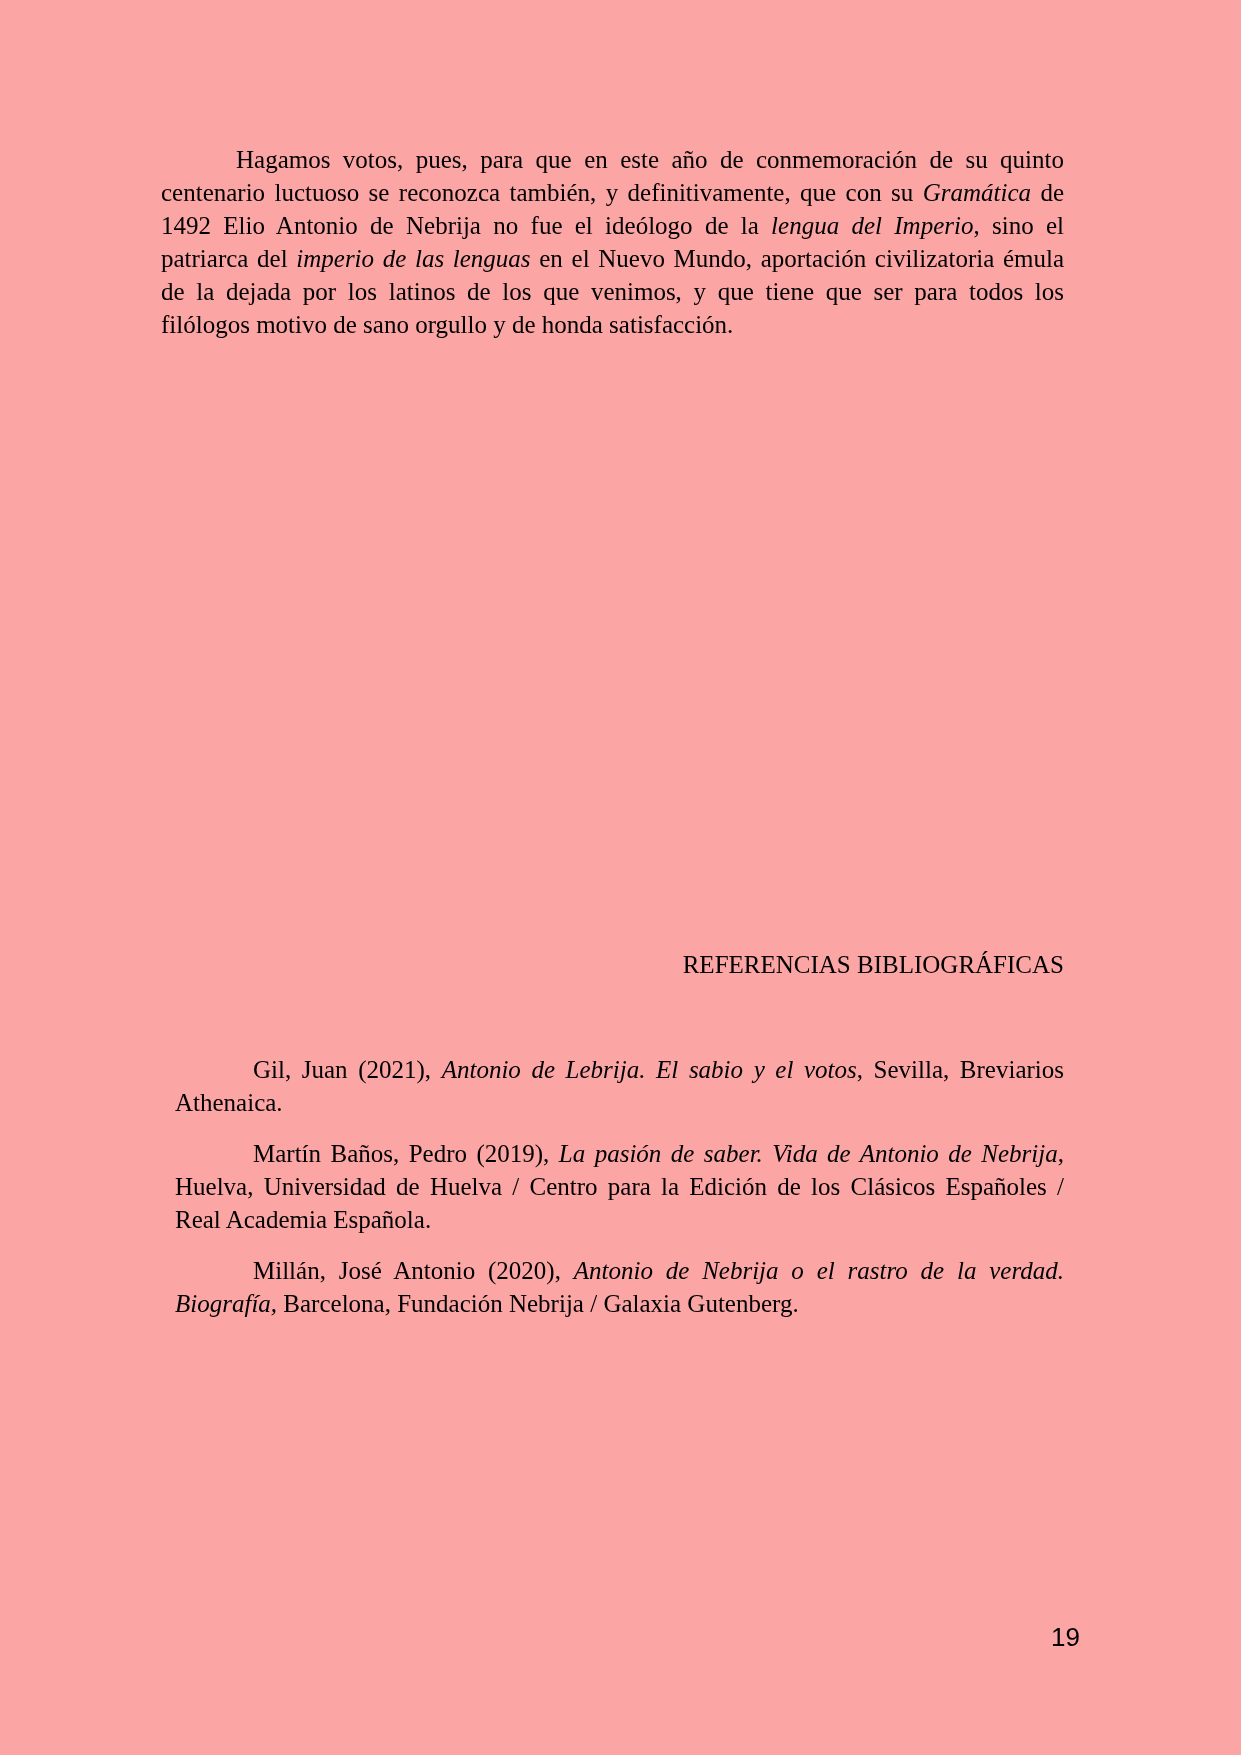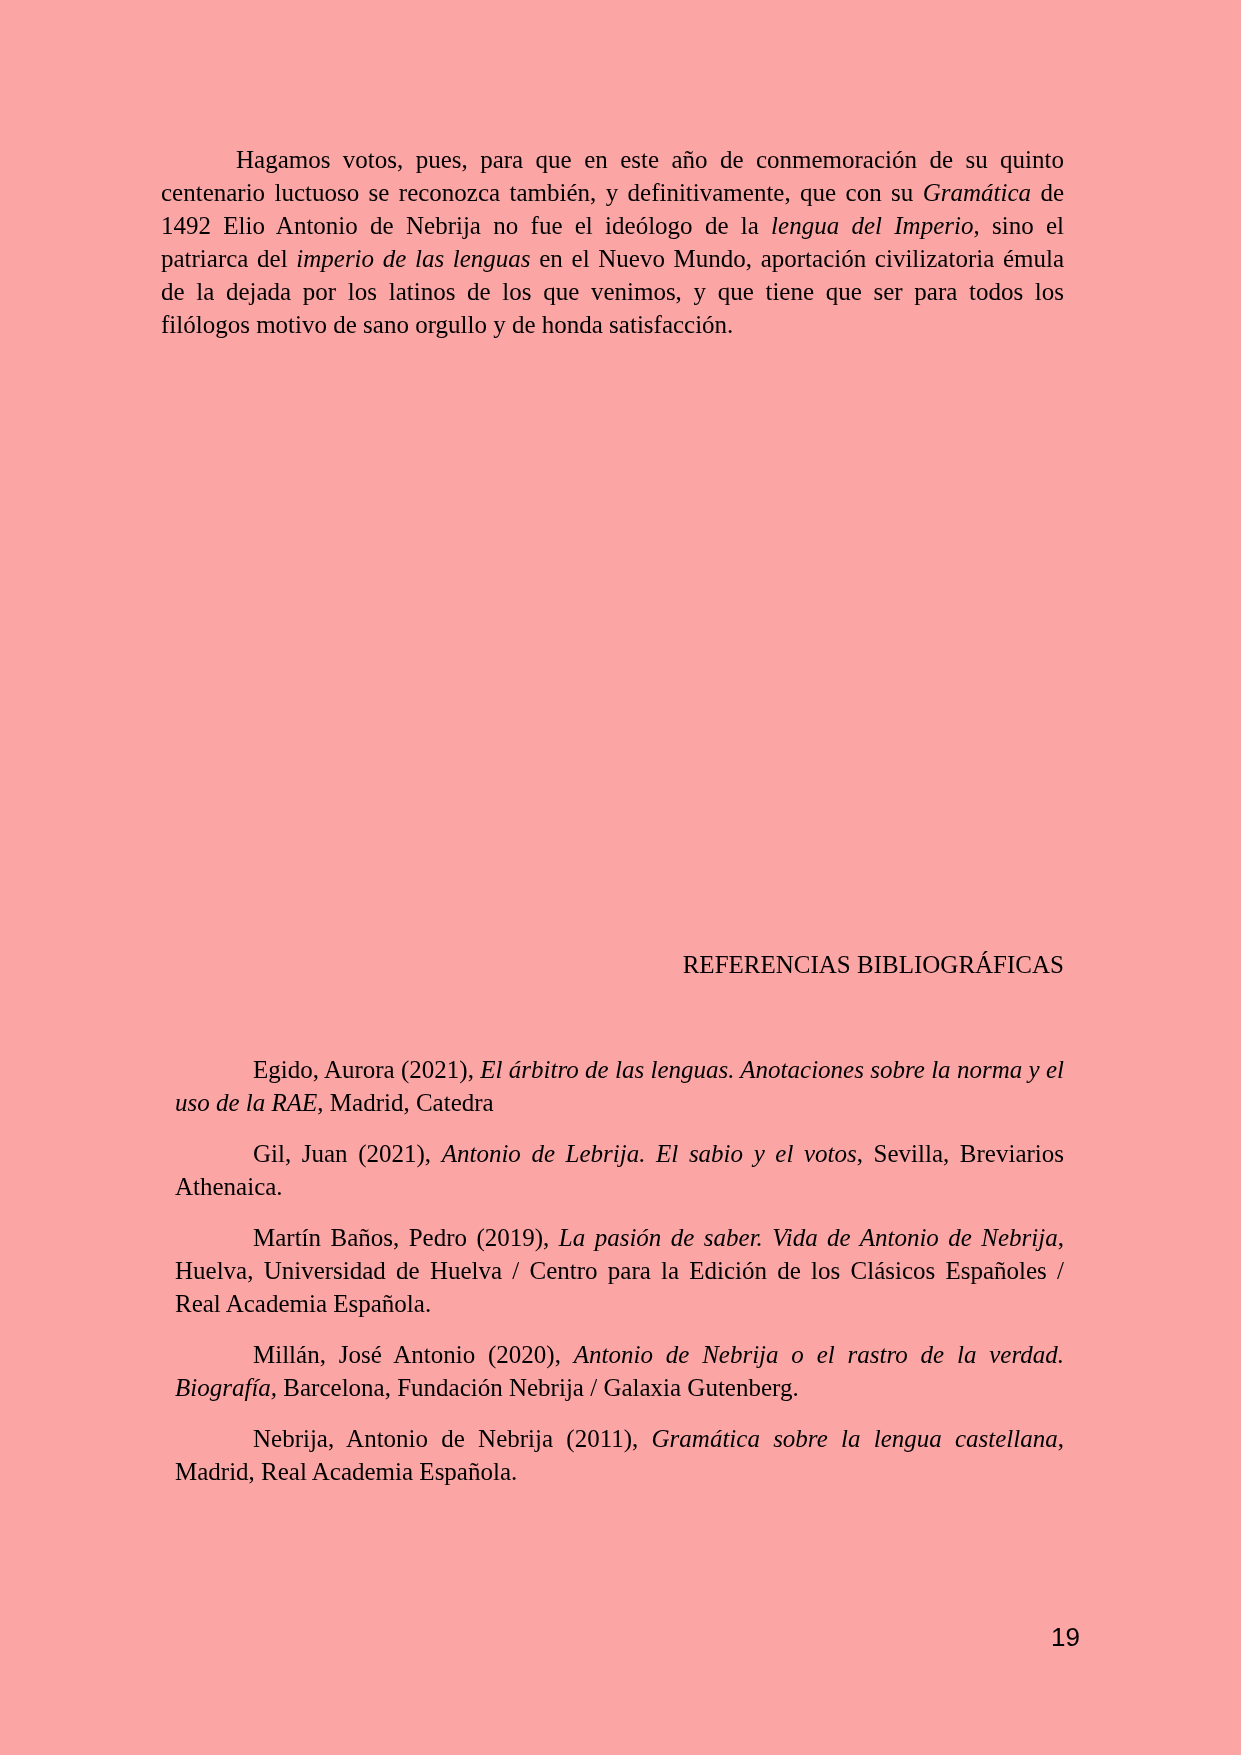--- a/index.html
+++ b/index.html
@@ -68,24 +68,22 @@
 </head>
 <body>
 
 <div class="page">
 
   <p class="body-paragraph"><span>Hagamos votos, pues, para que en este año de conmemoración de su quinto centenario luctuoso se reconozca también, y definitivamente, que con su </span><i>Gramática</i><span> de 1492 Elio Antonio de Nebrija no fue el ideólogo de la </span><i>lengua del Imperio</i><span>, sino el patriarca del </span><i>imperio de las lenguas</i><span> en el Nuevo Mundo, aportación civilizatoria émula de la dejada por los latinos de los que venimos, y que tiene que ser para todos los filólogos motivo de sano orgullo y de honda satisfacción.</span></p>
 
   <h2 class="section-heading">REFERENCIAS BIBLIOGRÁFICAS</h2>
 
   <div class="references">
-    <p class="reference-entry"><span>Egido, Aurora (2021), </span><i>El árbitro de las lenguas. Anotaciones sobre la norma y el uso de la RAE</i><span>, Madrid, Catedra</span></p>
     <p class="reference-entry"><span>Gil, Juan (2021), </span><i>Antonio de Lebrija. El sabio y el votos</i><span>, Sevilla, Breviarios Athenaica.</span></p>
     <p class="reference-entry"><span>Martín Baños, Pedro (2019), </span><i>La pasión de saber. Vida de Antonio de Nebrija</i><span>, Huelva, Universidad de Huelva / Centro para la Edición de los Clásicos Españoles / Real Academia Española.</span></p>
     <p class="reference-entry"><span>Millán, José Antonio (2020), </span><i>Antonio de Nebrija o el rastro de la verdad. Biografía,</i><span> Barcelona, Fundación Nebrija / Galaxia Gutenberg.</span></p>
-    <p class="reference-entry"><span>Nebrija, Antonio de Nebrija (2011), </span><i>Gramática sobre la lengua castellana</i><span>, Madrid, Real Academia Española.</span></p>
   </div>
 
   <div class="page-footer">
     <span>19</span>
   </div>
 
 </div>
 
 </body></html>

